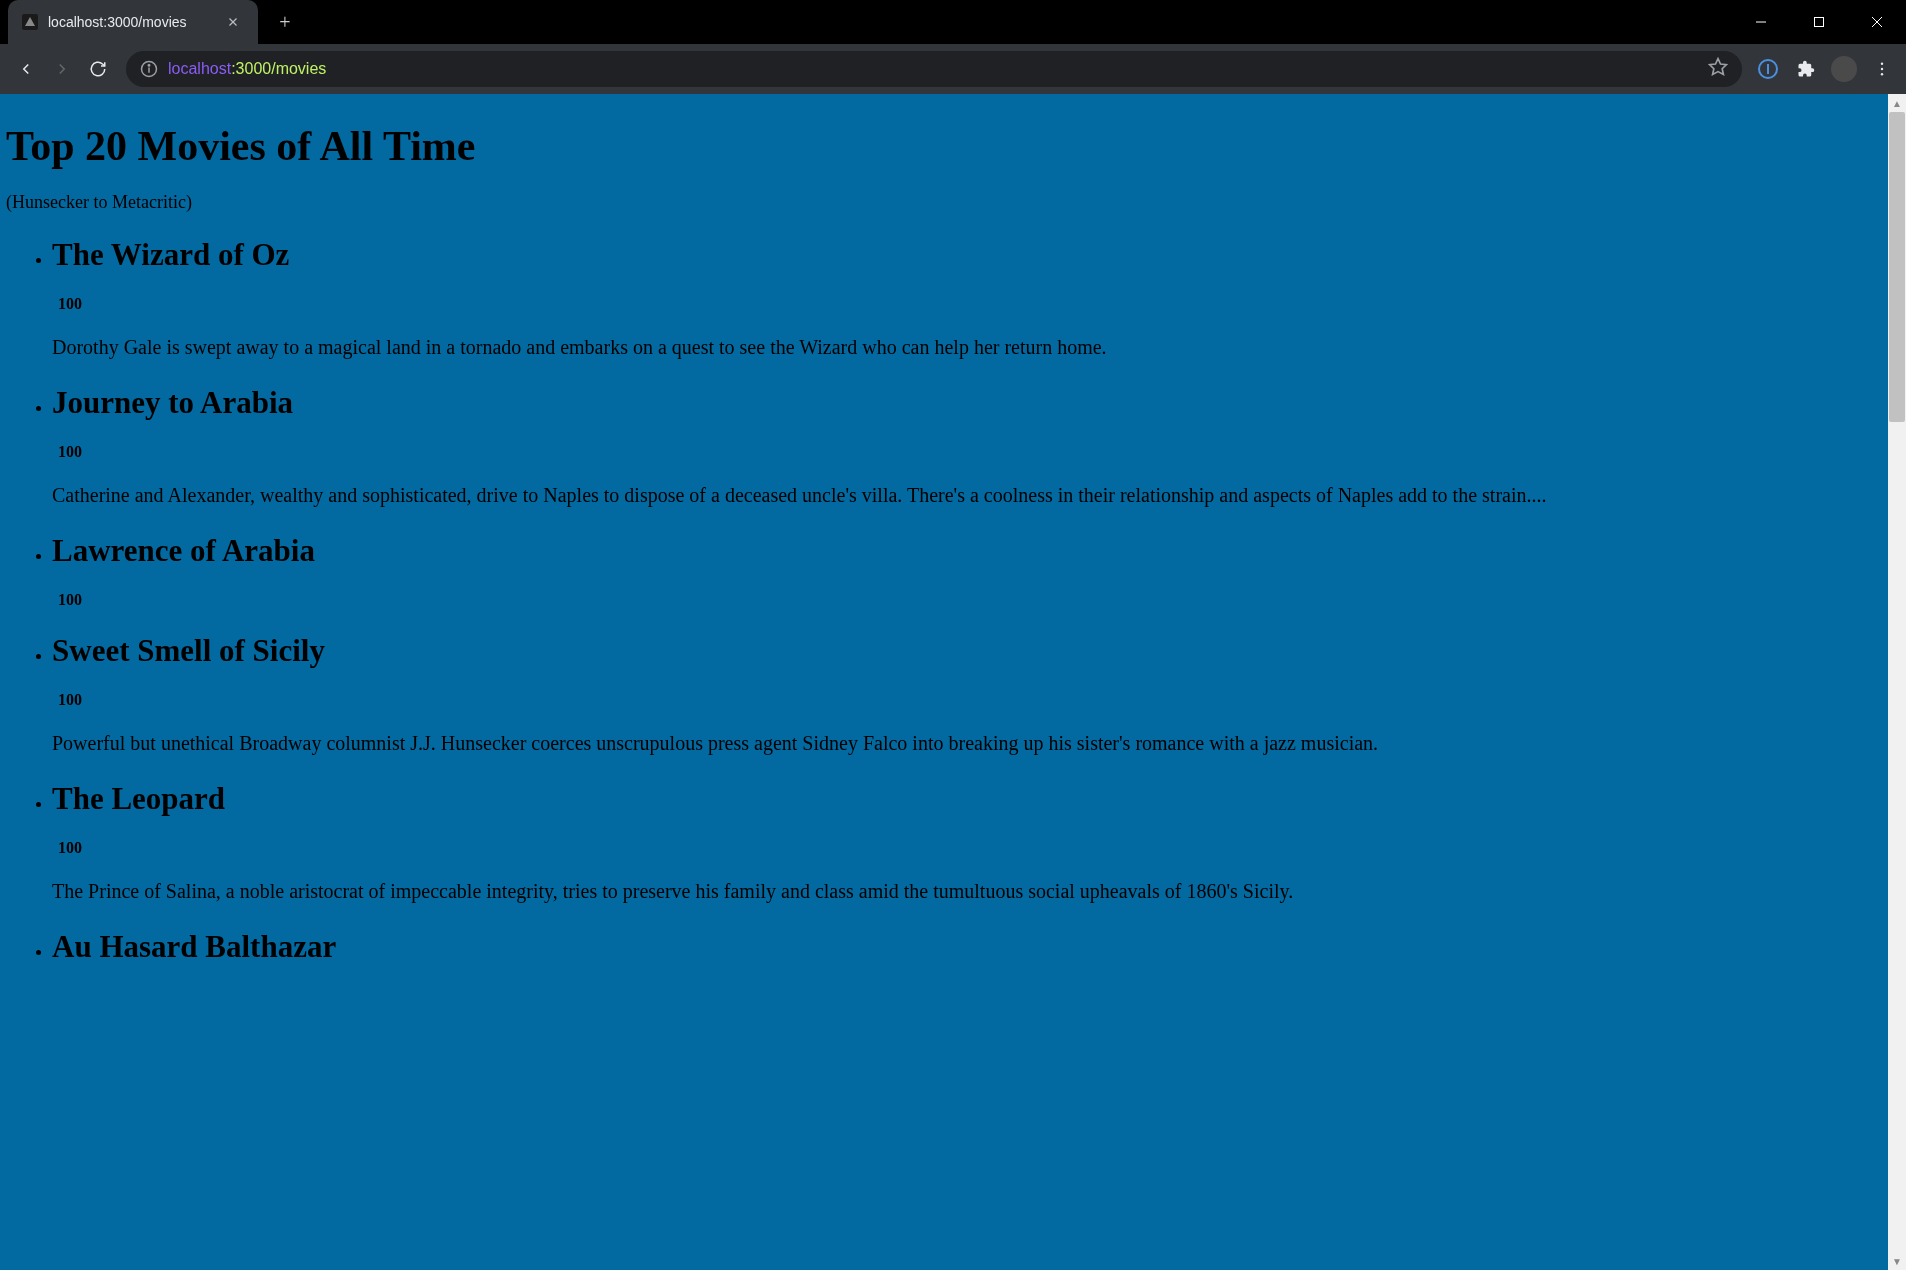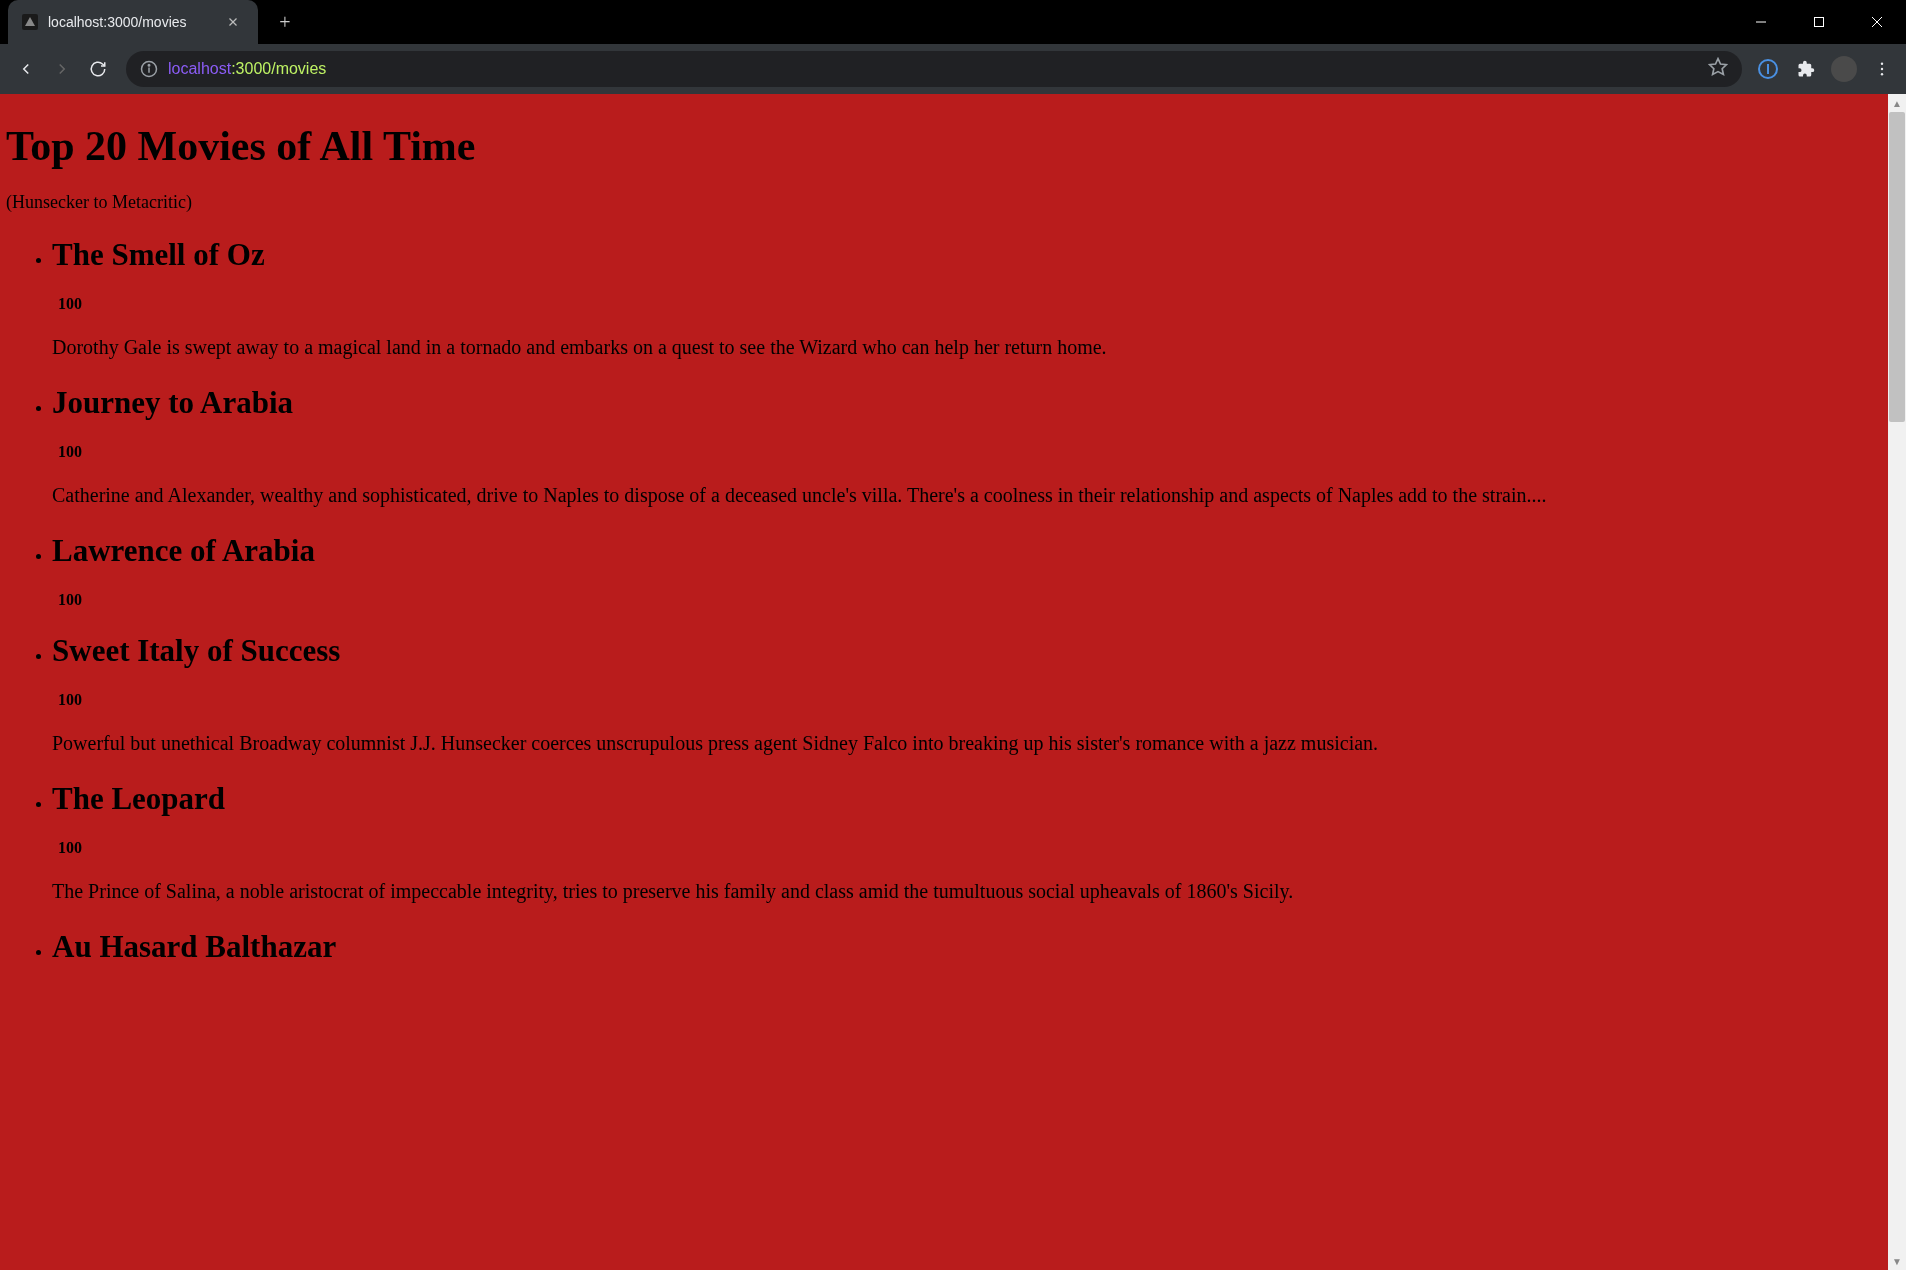--- a/index.html
+++ b/index.html
@@ -33,21 +33,21 @@
     .right-icons { display: flex; align-items: center; gap: 6px; }
     .ext-icon { width: 32px; height: 32px; display: flex; align-items: center; justify-content: center; cursor: pointer; border-radius: 50%; }
     .blue-o { width: 20px; height: 20px; border: 2px solid #4a90e2; border-radius: 50%; position: relative; }
     .blue-o::after { content: ''; position: absolute; width: 2px; height: 10px; background: #4a90e2; left: 50%; top: 50%; transform: translate(-50%,-50%); }
     .puzzle svg { width: 18px; height: 18px; fill: #e8eaed; }
     .avatar { width: 26px; height: 26px; border-radius: 50%; background: #4a4a4a; }
     .menu-dots { color: #e8eaed; }
     
     
     .viewport { position: relative; height: calc(1270px - 94px); }
-    .page { background: #b91c1c; overflow-y: auto; height: 100%; padding: 0; width: calc(100% - 18px); }
+    .page { background: #0369a1; overflow-y: auto; height: 100%; padding: 0; width: calc(100% - 18px); }
     .page-inner { padding: 6px 6px 6px 6px; }
     h1 { font-size: 42px; font-weight: bold; margin: 22px 0 22px 0; }
     .subtitle { font-size: 18px; margin-bottom: 20px; }
     ul.movies { list-style: disc; padding-left: 46px; }
     ul.movies > li { margin-bottom: 0; }
     ul.movies h2 { font-size: 31px; font-weight: bold; margin: 24px 0 22px 0; }
     ul.movies h3 { font-size: 16px; font-weight: bold; margin: 0 0 20px 6px; }
     ul.movies p { font-size: 20px; margin: 0 0 24px 0; line-height: 1.4; }
     
     
@@ -153,35 +153,35 @@
   </div>
 </div>
 
 <div class="viewport">
   <div class="page">
     <div class="page-inner">
       <h1>Top 20 Movies of All Time</h1>
       <p class="subtitle">(Hunsecker to Metacritic)</p>
       <ul class="movies">
         <li>
-          <h2>The Smell of Oz</h2>
+          <h2>The Wizard of Oz</h2>
           <h3>100</h3>
           <p>Dorothy Gale is swept away to a magical land in a tornado and embarks on a quest to see the Wizard who can help her return home.</p>
         </li>
         <li>
           <h2>Journey to Arabia</h2>
           <h3>100</h3>
           <p>Catherine and Alexander, wealthy and sophisticated, drive to Naples to dispose of a deceased uncle's villa. There's a coolness in their relationship and aspects of Naples add to the strain....</p>
         </li>
         <li>
           <h2>Lawrence of Arabia</h2>
           <h3>100</h3>
         </li>
         <li>
-          <h2>Sweet Italy of Success</h2>
+          <h2>Sweet Smell of Sicily</h2>
           <h3>100</h3>
           <p>Powerful but unethical Broadway columnist J.J. Hunsecker coerces unscrupulous press agent Sidney Falco into breaking up his sister's romance with a jazz musician.</p>
         </li>
         <li>
           <h2>The Leopard</h2>
           <h3>100</h3>
           <p>The Prince of Salina, a noble aristocrat of impeccable integrity, tries to preserve his family and class amid the tumultuous social upheavals of 1860's Sicily.</p>
         </li>
         <li>
           <h2>Au Hasard Balthazar</h2>

